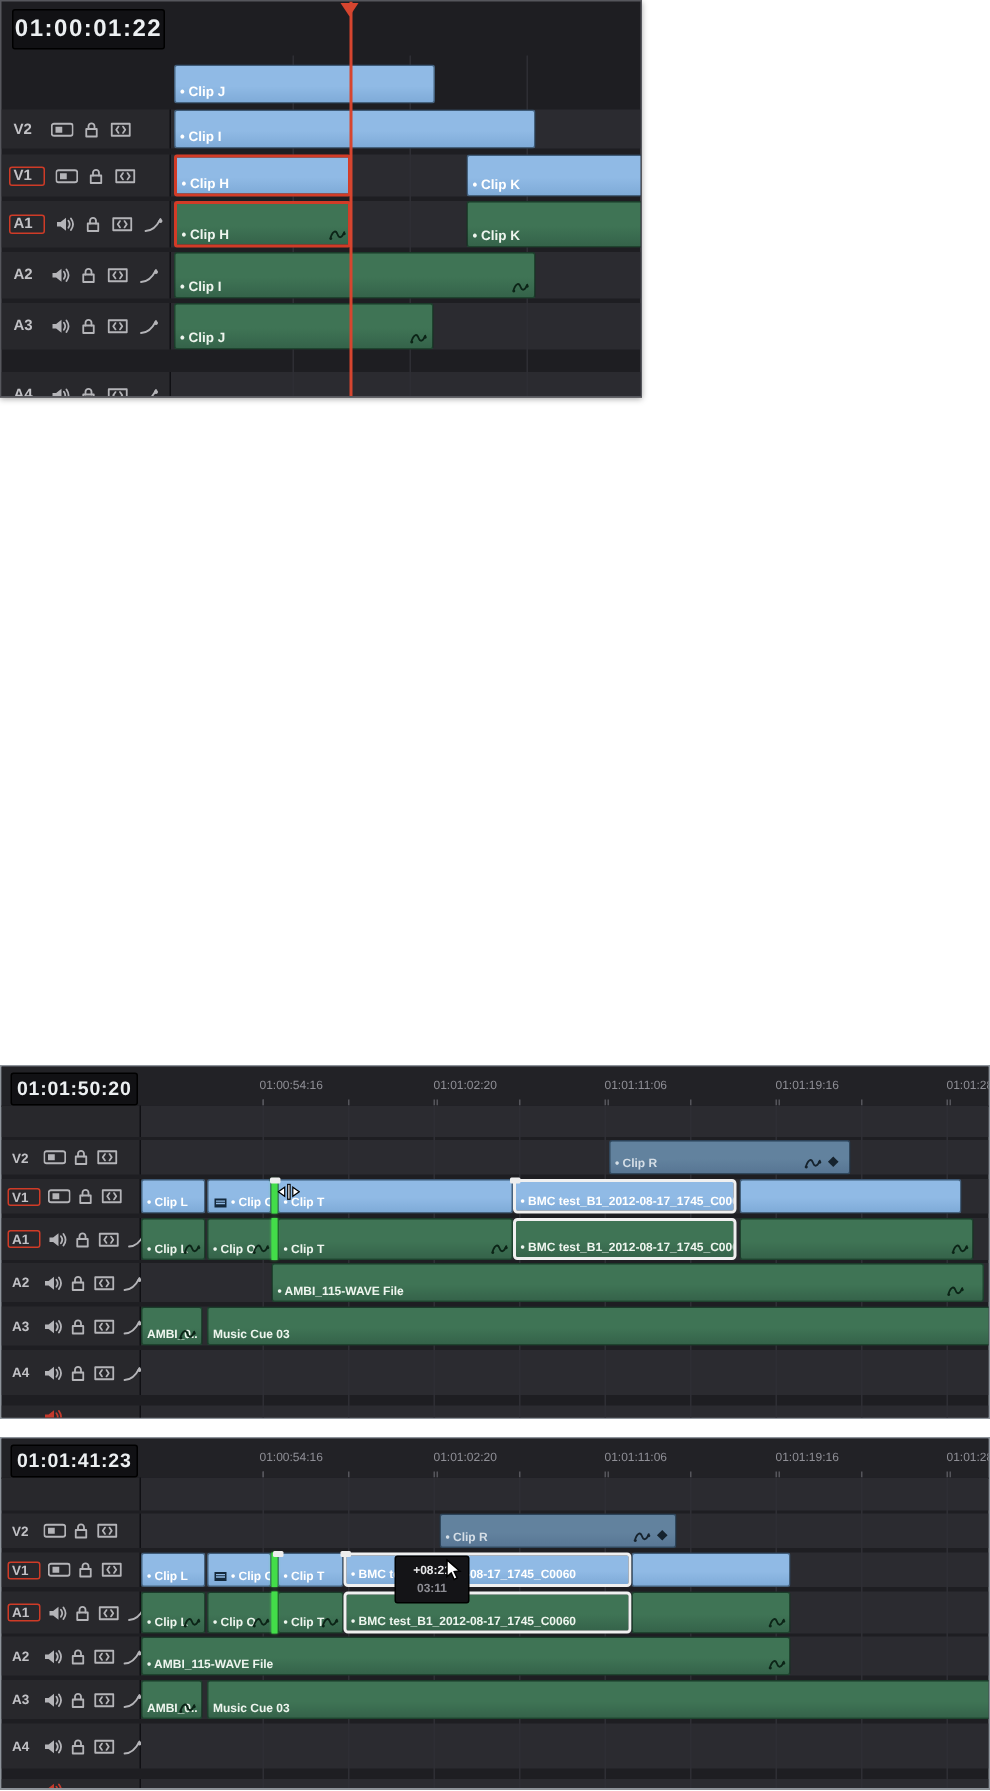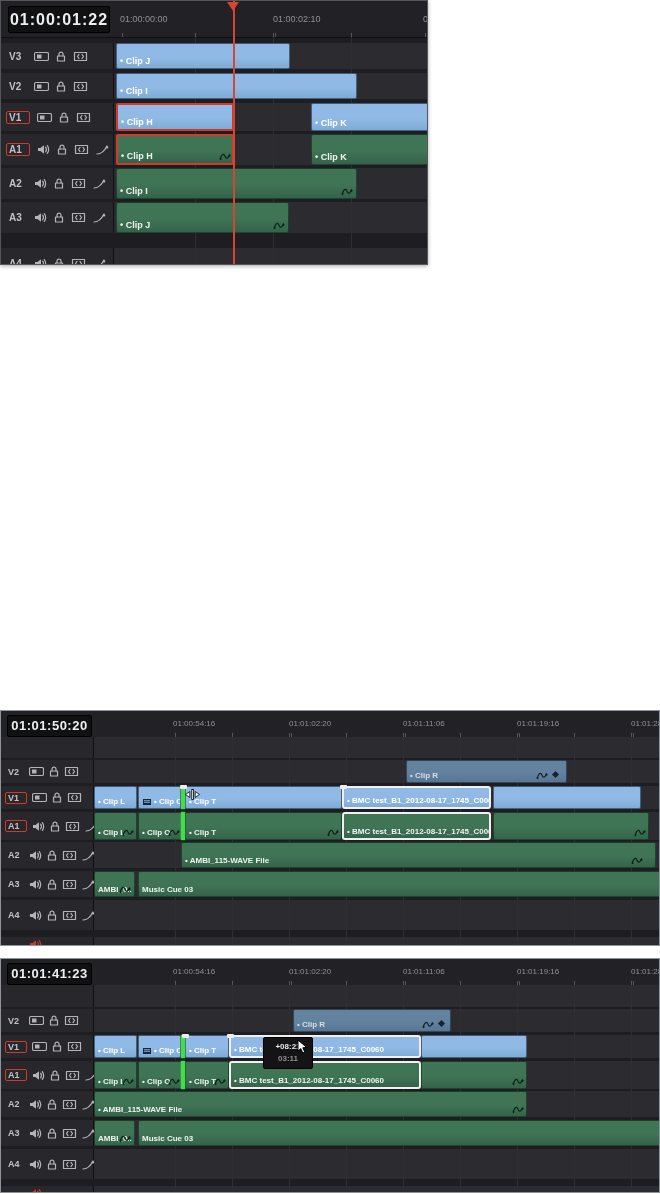--- a/index.html
+++ b/index.html
@@ -53,56 +53,20 @@
            font-size:8px;font-weight:bold;text-align:center;padding:4px 5px;border-radius:2px;line-height:10px;}
   .tooltip .l2{color:#8d8d94;font-weight:bold;margin-top:2px;}
   .cursor{position:absolute;z-index:10;}
   .mutespk{position:absolute;left:28px;top:2px;}
 </style>
 </head>
 <body>
 
 <div class="panel" id="panel-0" style="left: 0px; top: 0px; width: 428px; height: 265px;">
   <div class="tc">01:00:01:22</div>
-<div class="ruler" style="height: 36px;">
-      <div class="ruler-label" style="left: 119px;">01:00:00:00</div>
-      <div class="tick" style="left: 121px;"></div>
-      <div class="ruler-label" style="left: 272px;">01:00:02:10</div>
-      <div class="tick" style="left: 274px;"></div>
-      <div class="ruler-label" style="left: 422px;">0</div>
-      <div class="tick" style="left: 424px;"></div>
-      <div class="tick" style="left: 194px;"></div>
-      <div class="tick" style="left: 272px;"></div>
-      <div class="tick" style="left: 350px;"></div>
-    </div>
-    <div class="row" style="top: 42px; height: 26px;">
-      <div class="hdr" style="width: 113px;">
-        <div class="tlabel">V3</div>
-        <div>
-          <svg class="ico" width="15" height="11">
-            <path d="M2,1.5 h11 a1.5,1.5 0 0 1 1.5,1.5 v5 a1.5,1.5 0 0 1 -1.5,1.5 h-11 a1.5,1.5 0 0 1 -1.5,-1.5 v-5 a1.5,1.5 0 0 1 1.5,-1.5 Z" style="fill:none;stroke:#b4b4b8;stroke-width:1.2;stroke-linecap:round;stroke-linejoin:round"></path>
-            <path d="M3,3.5 h4.5 v4 h-4.5 Z" style="fill:#b4b4b8;stroke:none"></path>
-          </svg>
-        </div>
-        <div>
-          <svg class="ico" width="10" height="11">
-            <path d="M1.5,5 h7 v5 h-7 Z" style="fill:none;stroke:#b4b4b8;stroke-width:1.2;stroke-linecap:round;stroke-linejoin:round"></path>
-            <path d="M3,5 V3.2 a2,2 0 0 1 4,0 V5" style="fill:none;stroke:#b4b4b8;stroke-width:1.2;stroke-linecap:round;stroke-linejoin:round"></path>
-          </svg>
-        </div>
-        <div>
-          <svg class="ico" width="15" height="11">
-            <path d="M1.5,1.5 h12 v8 h-12 Z" style="fill:none;stroke:#b4b4b8;stroke-width:1.2;stroke-linecap:round;stroke-linejoin:round"></path>
-            <path d="M6,3.4 4.5,5.5 6,7.6" style="fill:none;stroke:#b4b4b8;stroke-width:1.2;stroke-linecap:round;stroke-linejoin:round"></path>
-            <path d="M9,3.4 10.5,5.5 9,7.6" style="fill:none;stroke:#b4b4b8;stroke-width:1.2;stroke-linecap:round;stroke-linejoin:round"></path>
-          </svg>
-        </div>
-      </div>
-      <div class="lane" style="left: 113px;"></div>
-    </div>
     <div class="row" style="top: 72px; height: 26px;">
       <div class="hdr" style="width: 113px;">
         <div class="tlabel">V2</div>
         <div>
           <svg class="ico" width="15" height="11">
             <path d="M2,1.5 h11 a1.5,1.5 0 0 1 1.5,1.5 v5 a1.5,1.5 0 0 1 -1.5,1.5 h-11 a1.5,1.5 0 0 1 -1.5,-1.5 v-5 a1.5,1.5 0 0 1 1.5,-1.5 Z" style="fill:none;stroke:#b4b4b8;stroke-width:1.2;stroke-linecap:round;stroke-linejoin:round"></path>
             <path d="M3,3.5 h4.5 v4 h-4.5 Z" style="fill:#b4b4b8;stroke:none"></path>
           </svg>
         </div>
         <div>

